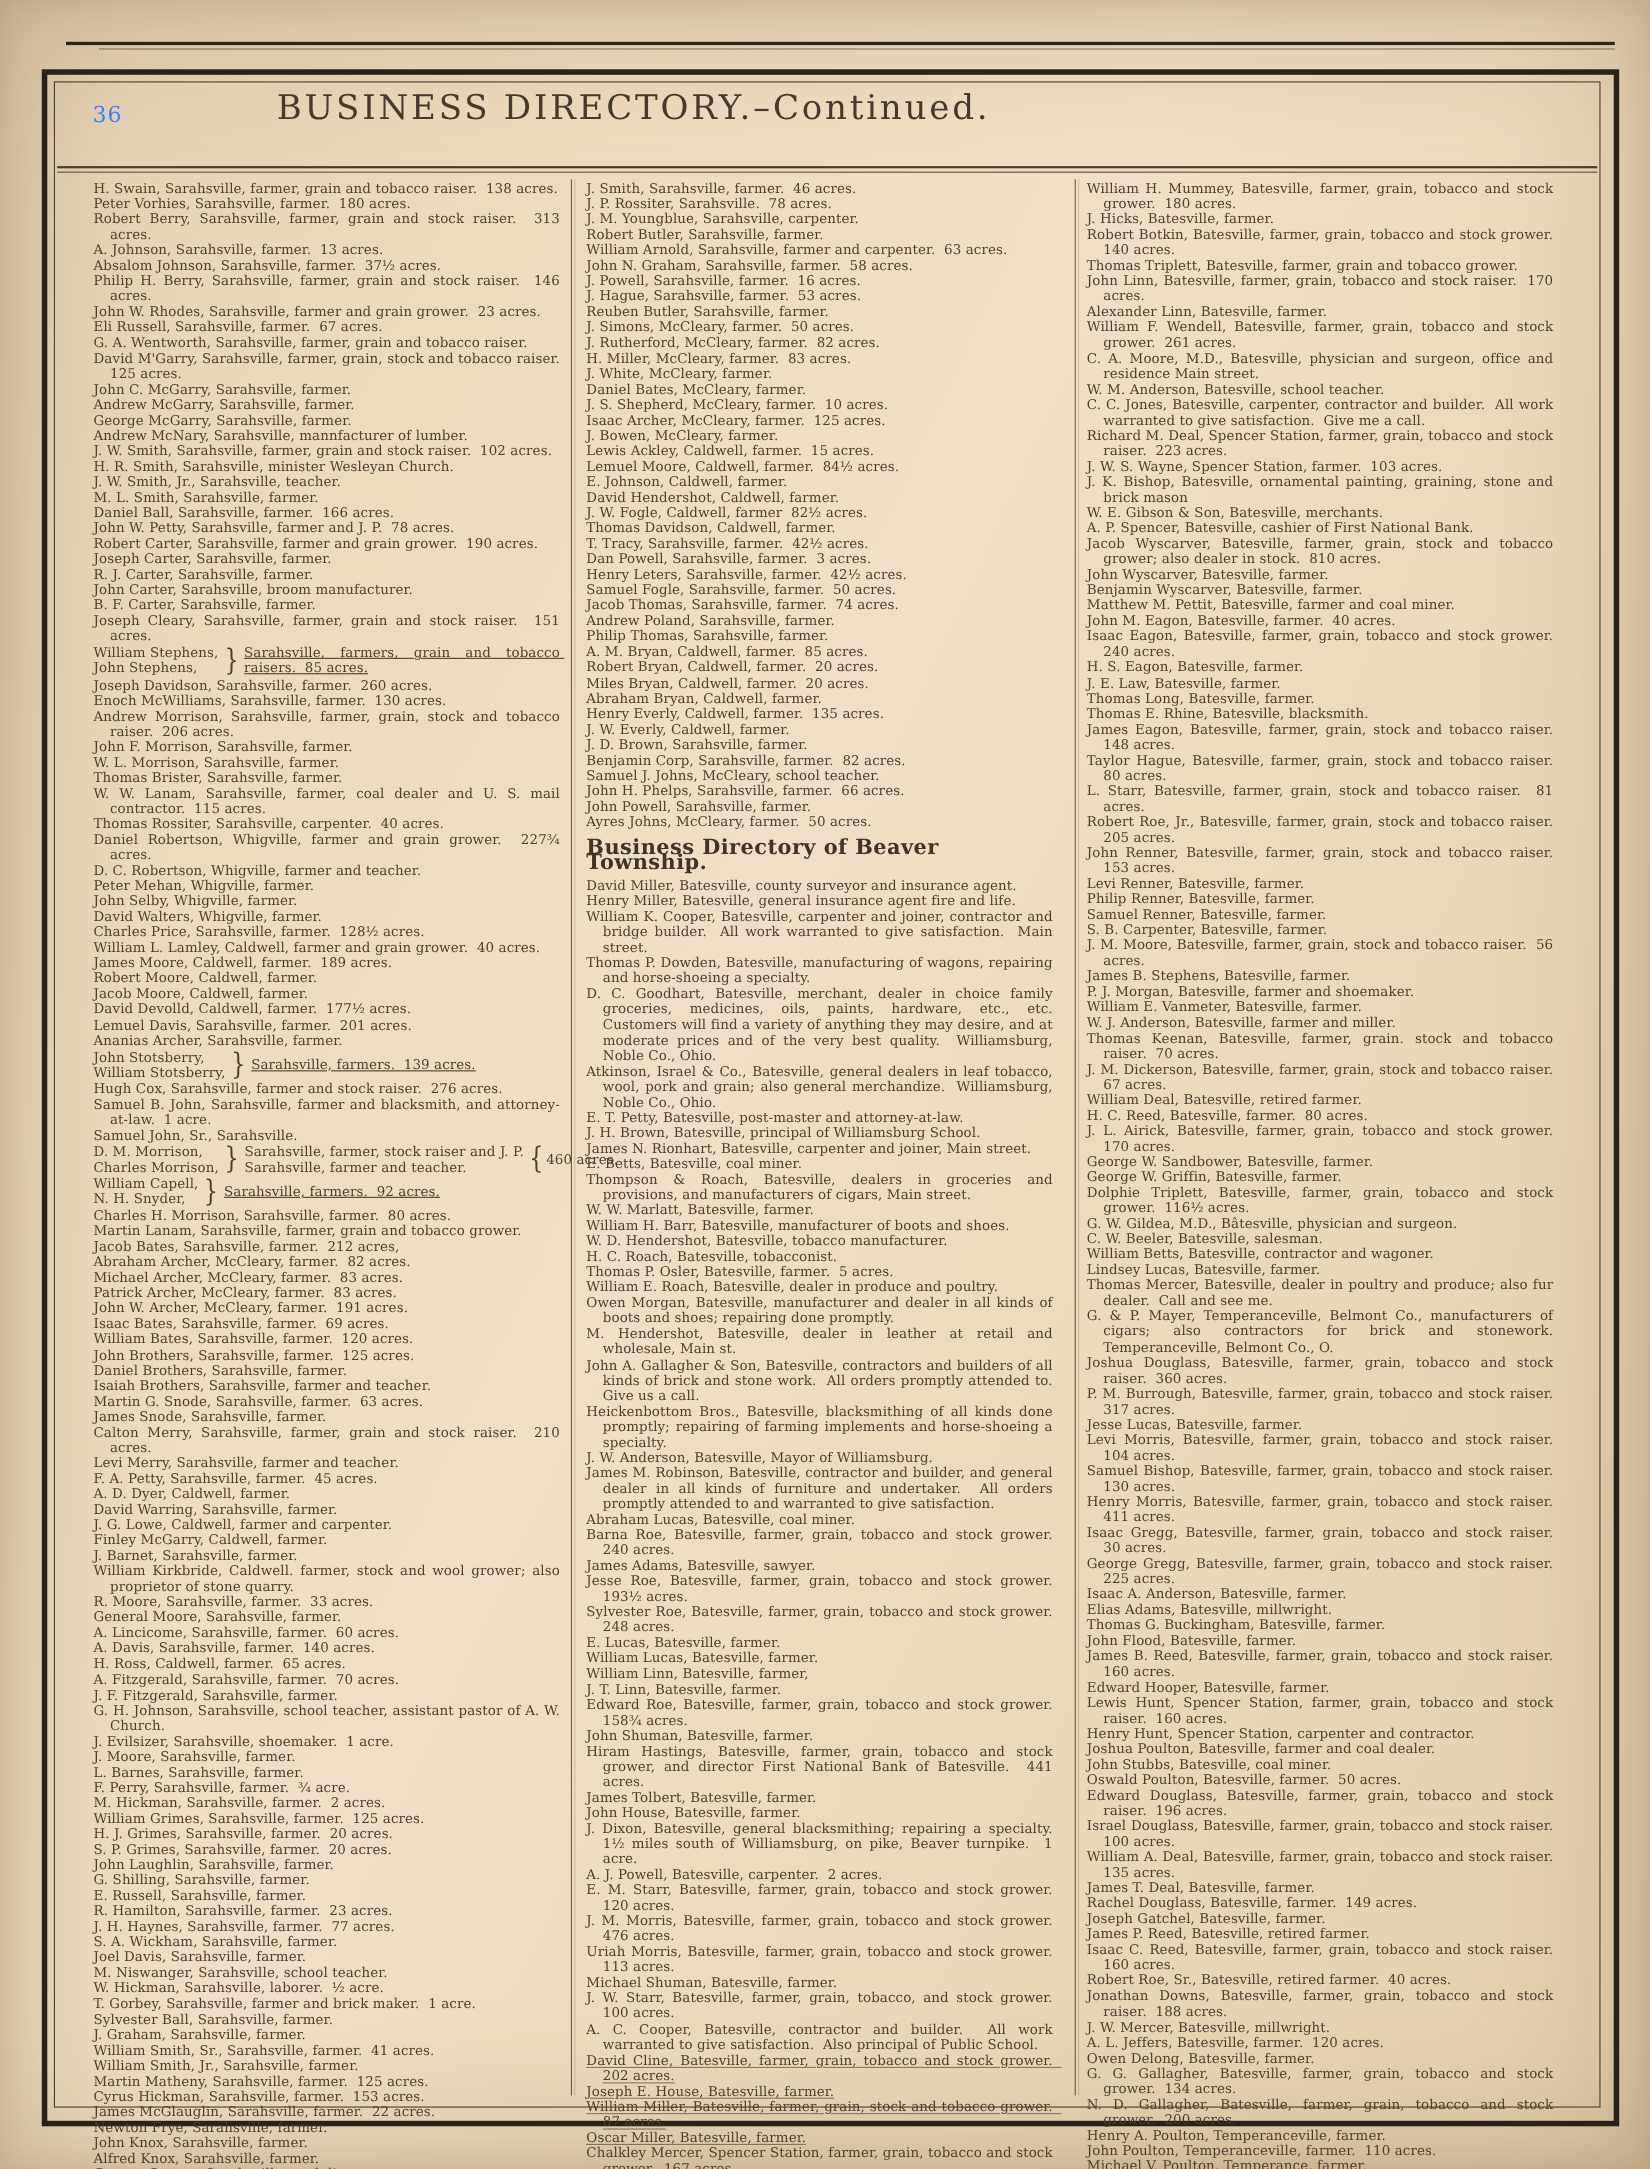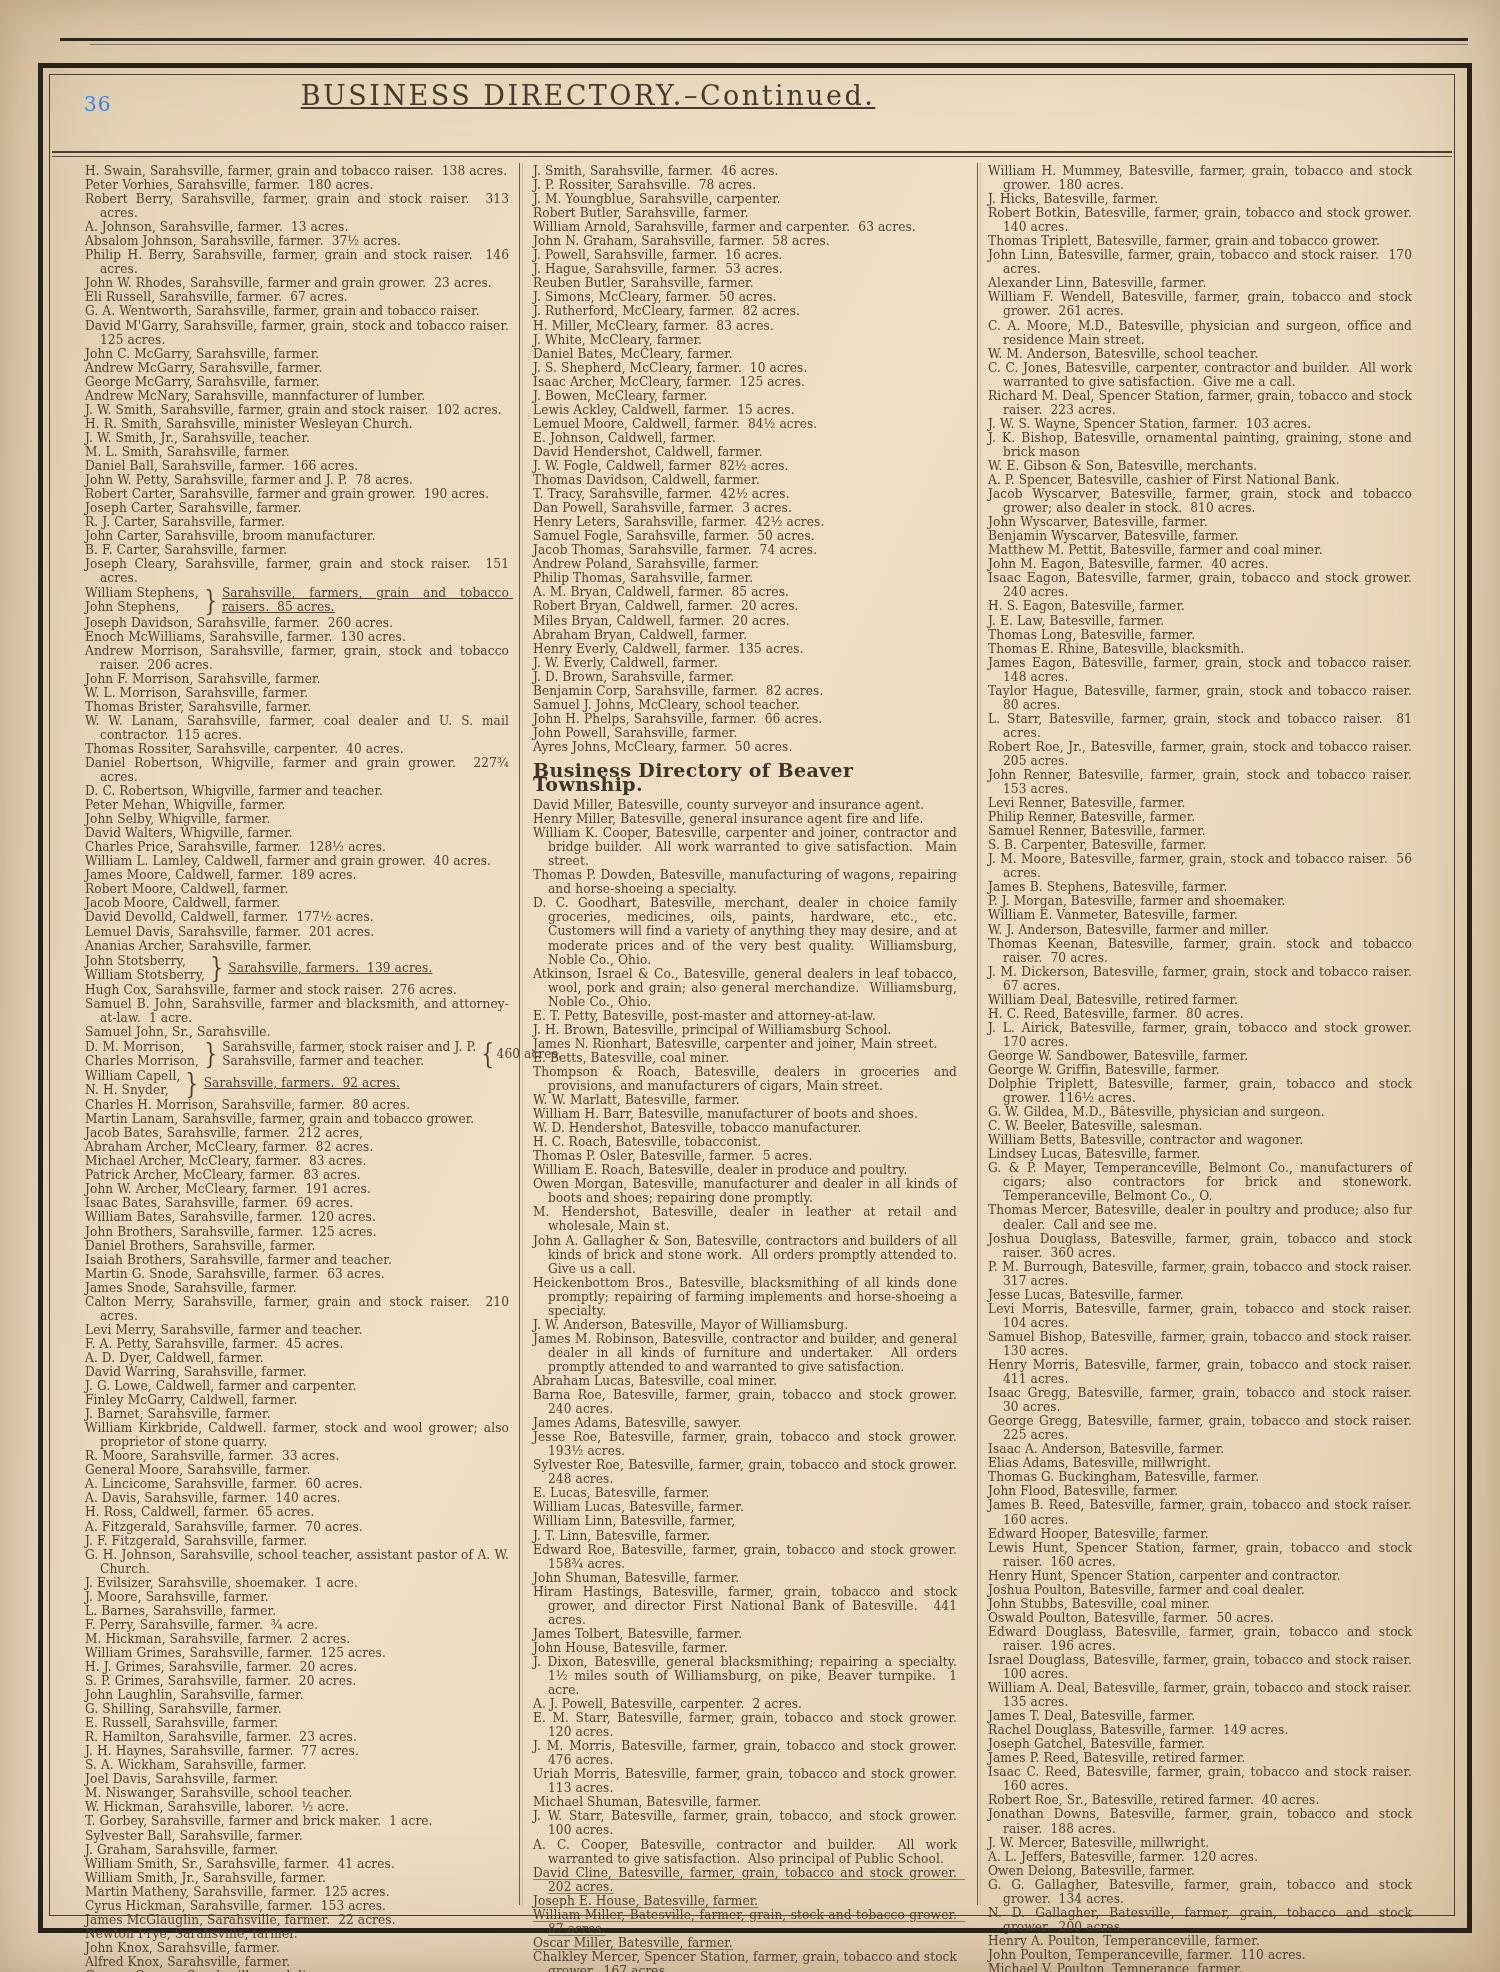--- a/index.html
+++ b/index.html
@@ -9,22 +9,22 @@
     font-family:"DejaVu Serif","Liberation Serif",serif;
     background:linear-gradient(115deg,#e4d1b3 0%,#eddbc0 22%,#f0dfc6 45%,#ead7ba 75%,#e2ceae 100%);
   }
   .vignette{position:absolute;inset:0;pointer-events:none;
     box-shadow:inset 0 0 140px rgba(120,90,50,.35), inset 0 0 30px rgba(120,90,50,.18);}
   .top-rule{position:absolute;left:60px;top:38px;width:1408px;height:3px;background:#2c251d;}
   .top-rule-thin{position:absolute;left:90px;top:44px;width:1378px;height:1px;background:rgba(60,48,35,.55);}
   .frame-outer{position:absolute;left:38px;top:63px;width:1424px;height:1860px;border:5px solid #29221a;}
   .frame-inner{position:absolute;left:49px;top:74px;width:1404px;height:1840px;border:1px solid #4a3d2d;}
   .page-number{position:absolute;left:84px;top:92px;font-size:20px;color:#3b82f6;letter-spacing:1px;}
-  .page-title{position:absolute;left:588px;top:80px;transform:translateX(-50%);
-    font-size:27px;color:#453a2d;letter-spacing:2.5px;white-space:nowrap;font-weight:500;text-decoration:underline;}
+  .page-title{position:absolute;left:576px;top:80px;transform:translateX(-50%);
+    font-size:31px;color:#453a2d;letter-spacing:2.5px;white-space:nowrap;font-weight:500;}
   .header-rule{position:absolute;left:52px;width:1400px;background:#4a3d2d;height:2px;}
   .header-rule.r1{top:151px;}
   .header-rule.r2{top:156px;height:1px;background:#5d4e3b;}
   .col-sep{position:absolute;top:163px;height:1742px;width:1px;background:#6d5b43;}
   .col-sep.s1{left:519px;box-shadow:3px 0 0 rgba(109,91,67,.25);}
   .col-sep.s2{left:977px;box-shadow:3px 0 0 rgba(109,91,67,.25);}
   .col{position:absolute;top:164px;width:424px;font-size:12.2px;line-height:14.05px;
     color:#4c3f30;letter-spacing:.1px;}
   .col.c1{left:85px;}
   .col.c2{left:533px;}
@@ -318,22 +318,22 @@
     <div class="entry">William Deal, Batesville, retired farmer.</div>
     <div class="entry">H. C. Reed, Batesville, farmer.  80 acres.</div>
     <div class="entry">J. L. Airick, Batesville, farmer, grain, tobacco and stock grower.  170 acres.</div>
     <div class="entry">George W. Sandbower, Batesville, farmer.</div>
     <div class="entry">George W. Griffin, Batesville, farmer.</div>
     <div class="entry">Dolphie Triplett, Batesville, farmer, grain, tobacco and stock grower.  116½ acres.</div>
     <div class="entry">G. W. Gildea, M.D., Bâtesville, physician and surgeon.</div>
     <div class="entry">C. W. Beeler, Batesville, salesman.</div>
     <div class="entry">William Betts, Batesville, contractor and wagoner.</div>
     <div class="entry">Lindsey Lucas, Batesville, farmer.</div>
+    <div class="entry">Thomas Mercer, Batesville, dealer in poultry and produce; also fur dealer.  Call and see me.</div>
     <div class="entry">G. &amp; P. Mayer, Temperanceville, Belmont Co., manufacturers of cigars; also contractors for brick and stonework.  Temperanceville, Belmont Co., O.</div>
-    <div class="entry">Thomas Mercer, Batesville, dealer in poultry and produce; also fur dealer.  Call and see me.</div>
     <div class="entry">Joshua Douglass, Batesville, farmer, grain, tobacco and stock raiser.  360 acres.</div>
     <div class="entry">P. M. Burrough, Batesville, farmer, grain, tobacco and stock raiser.  317 acres.</div>
     <div class="entry">Jesse Lucas, Batesville, farmer.</div>
     <div class="entry">Levi Morris, Batesville, farmer, grain, tobacco and stock raiser.  104 acres.</div>
     <div class="entry">Samuel Bishop, Batesville, farmer, grain, tobacco and stock raiser.  130 acres.</div>
     <div class="entry">Henry Morris, Batesville, farmer, grain, tobacco and stock raiser.  411 acres.</div>
     <div class="entry">Isaac Gregg, Batesville, farmer, grain, tobacco and stock raiser.  30 acres.</div>
     <div class="entry">George Gregg, Batesville, farmer, grain, tobacco and stock raiser.  225 acres.</div>
     <div class="entry">Isaac A. Anderson, Batesville, farmer.</div>
     <div class="entry">Elias Adams, Batesville, millwright.</div>

